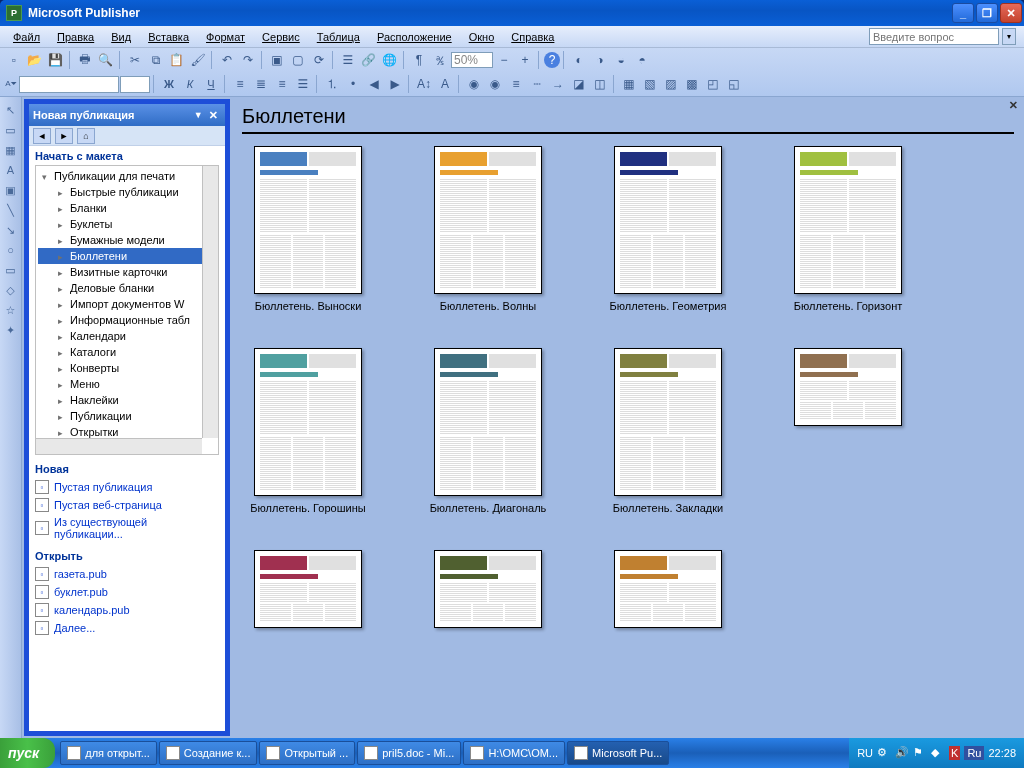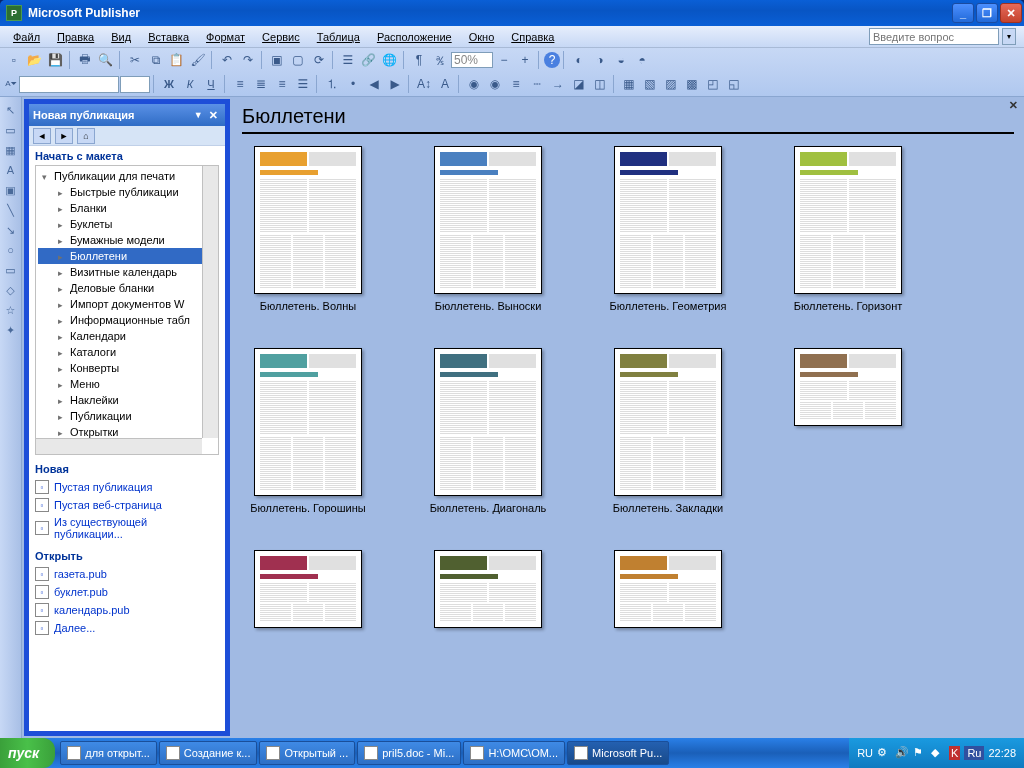--- a/index.html
+++ b/index.html
@@ -233,21 +233,21 @@
               <div class="ti l2">
                 <span class="bullet">▸</span>
                 <span>Бумажные модели</span>
               </div>
               <div class="ti l2 selected">
                 <span class="bullet">▸</span>
                 <span>Бюллетени</span>
               </div>
               <div class="ti l2">
                 <span class="bullet">▸</span>
-                <span>Визитные календарь</span>
+                <span>Визитные карточки</span>
               </div>
               <div class="ti l2">
                 <span class="bullet">▸</span>
                 <span>Деловые бланки</span>
               </div>
               <div class="ti l2">
                 <span class="bullet">▸</span>
                 <span>Импорт документов W</span>
               </div>
               <div class="ti l2">
@@ -332,54 +332,54 @@
     </div>
 
     <div class="gallery-area">
       <div class="gal-close">✕</div>
       <div class="gal-title">Бюллетени</div>
       <div class="gal-rule"></div>
       <div class="gal-grid" id="gal-grid">
           <div class="gal-item">
             <div class="gal-thumb">
               <div class="th-hdr">
+                <div class="th-box" style="background:#4a80c0"></div>
+                <div class="th-box"></div>
+              </div>
+              <div class="th-title" style="background:#4a80c0"></div>
+              <div class="th-cols">
+                <div class="th-col"></div>
+                <div class="th-col"></div>
+              </div>
+              <div class="th-cols">
+                <div class="th-col"></div>
+                <div class="th-col"></div>
+                <div class="th-col"></div>
+              </div>
+            </div>
+            <div class="gal-label">Бюллетень. Выноски</div>
+          </div>
+          <div class="gal-item">
+            <div class="gal-thumb">
+              <div class="th-hdr">
                 <div class="th-box" style="background:#e8a030"></div>
                 <div class="th-box"></div>
               </div>
               <div class="th-title" style="background:#e8a030"></div>
               <div class="th-cols">
                 <div class="th-col"></div>
                 <div class="th-col"></div>
               </div>
               <div class="th-cols">
                 <div class="th-col"></div>
                 <div class="th-col"></div>
                 <div class="th-col"></div>
               </div>
             </div>
             <div class="gal-label">Бюллетень. Волны</div>
-          </div>
-          <div class="gal-item">
-            <div class="gal-thumb">
-              <div class="th-hdr">
-                <div class="th-box" style="background:#4a80c0"></div>
-                <div class="th-box"></div>
-              </div>
-              <div class="th-title" style="background:#4a80c0"></div>
-              <div class="th-cols">
-                <div class="th-col"></div>
-                <div class="th-col"></div>
-              </div>
-              <div class="th-cols">
-                <div class="th-col"></div>
-                <div class="th-col"></div>
-                <div class="th-col"></div>
-              </div>
-            </div>
-            <div class="gal-label">Бюллетень. Выноски</div>
           </div>
           <div class="gal-item">
             <div class="gal-thumb">
               <div class="th-hdr">
                 <div class="th-box" style="background:#203080"></div>
                 <div class="th-box"></div>
               </div>
               <div class="th-title" style="background:#203080"></div>
               <div class="th-cols">
                 <div class="th-col"></div>

